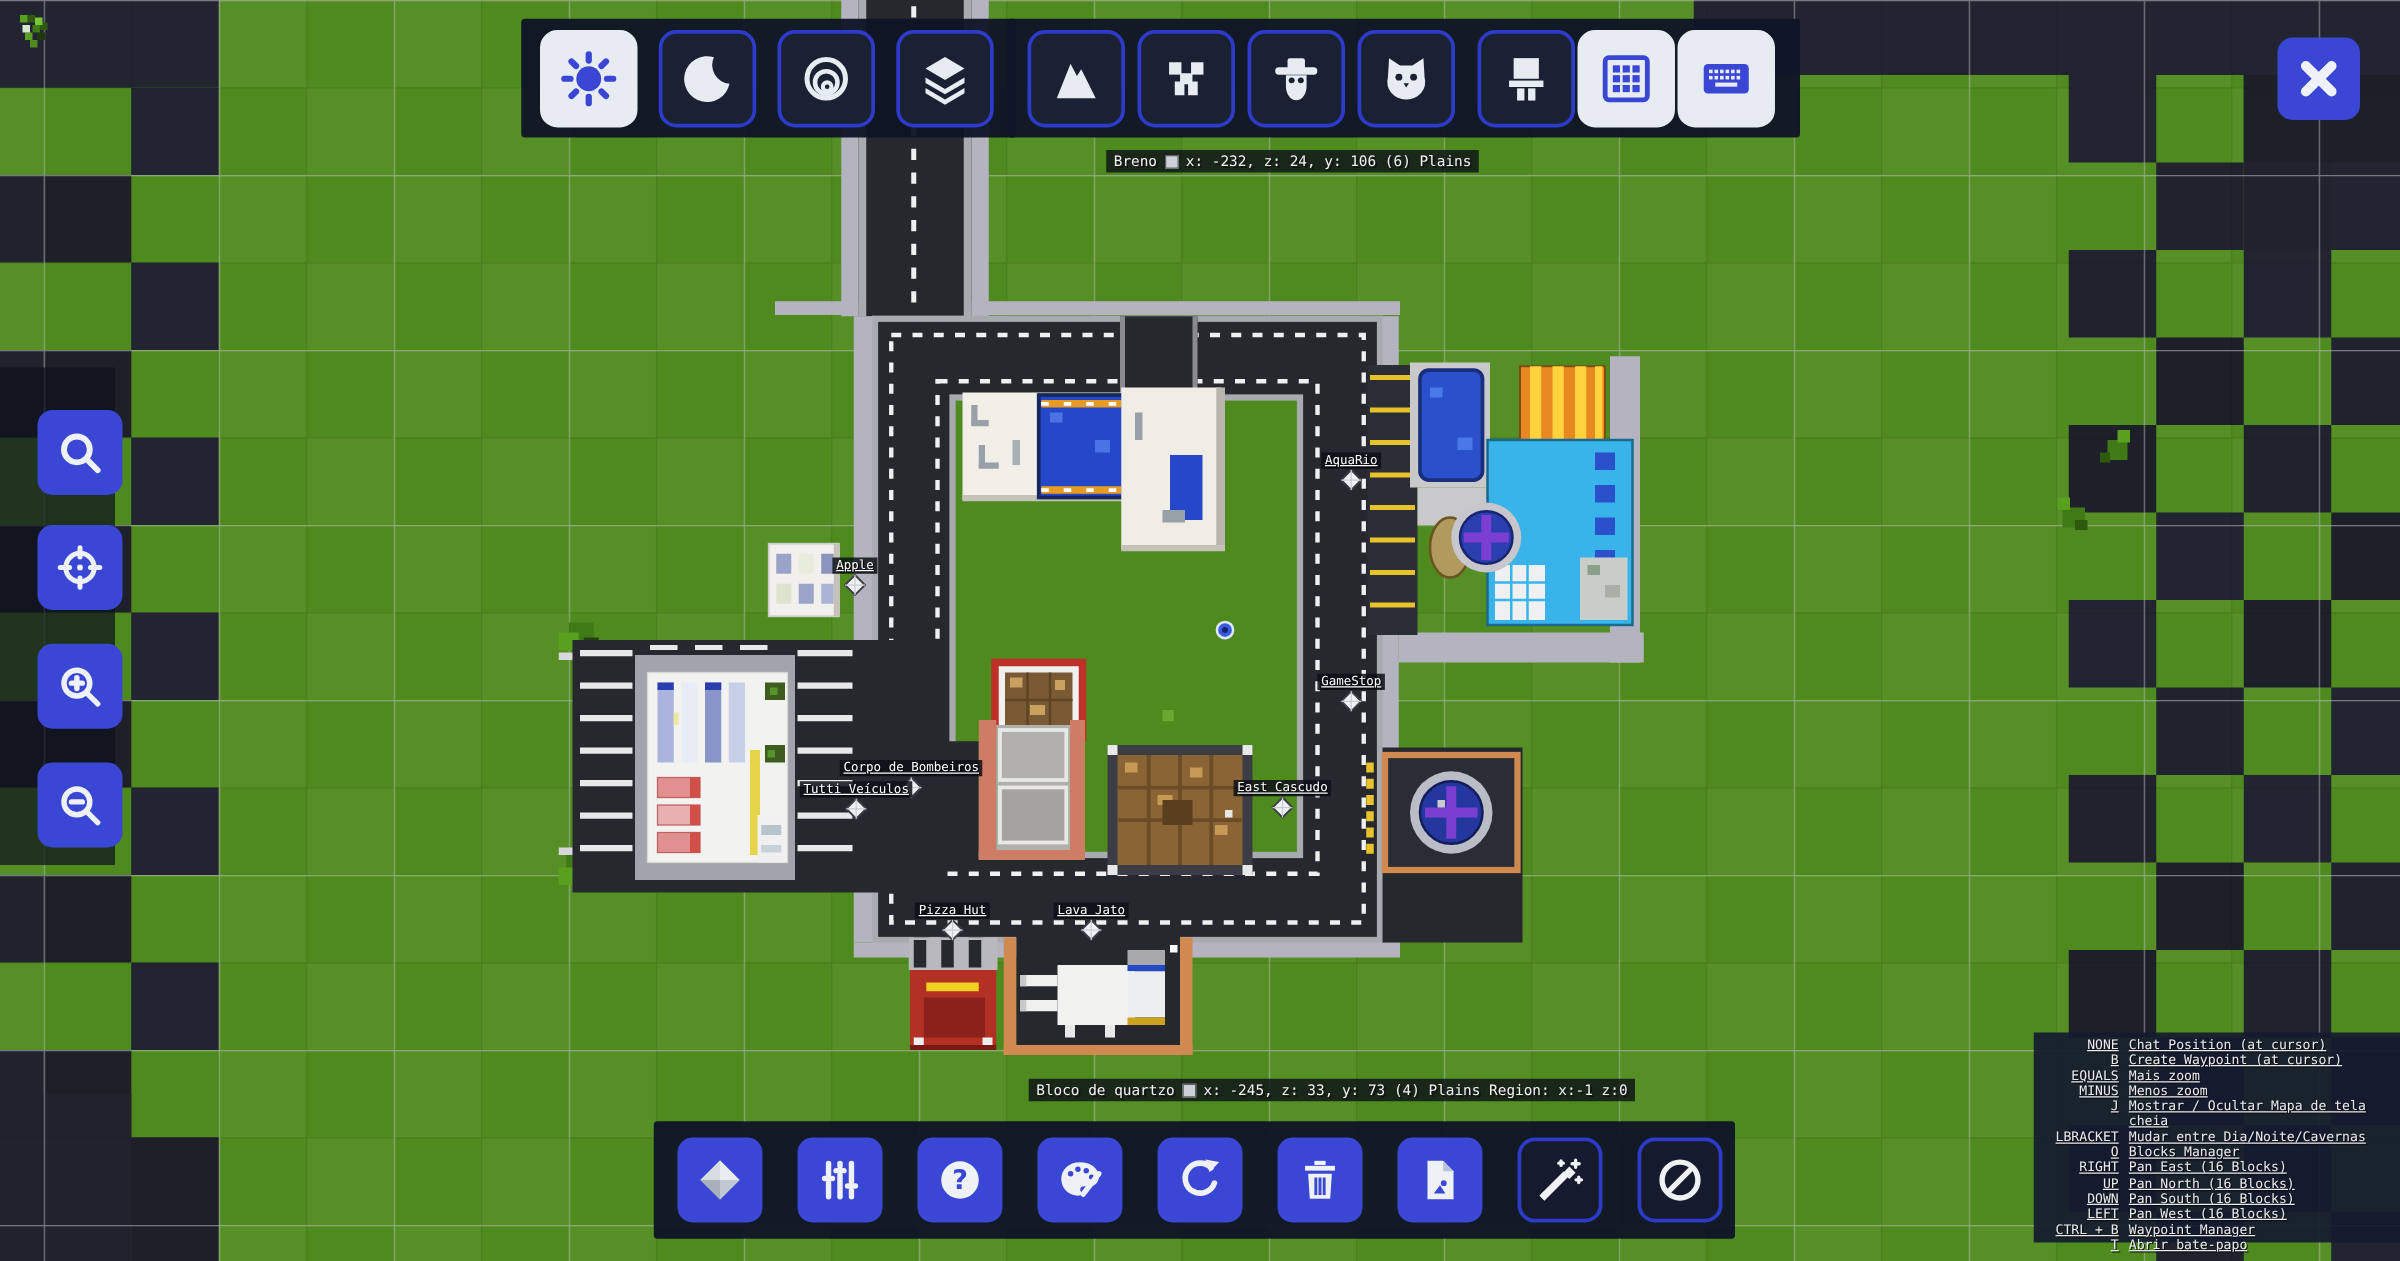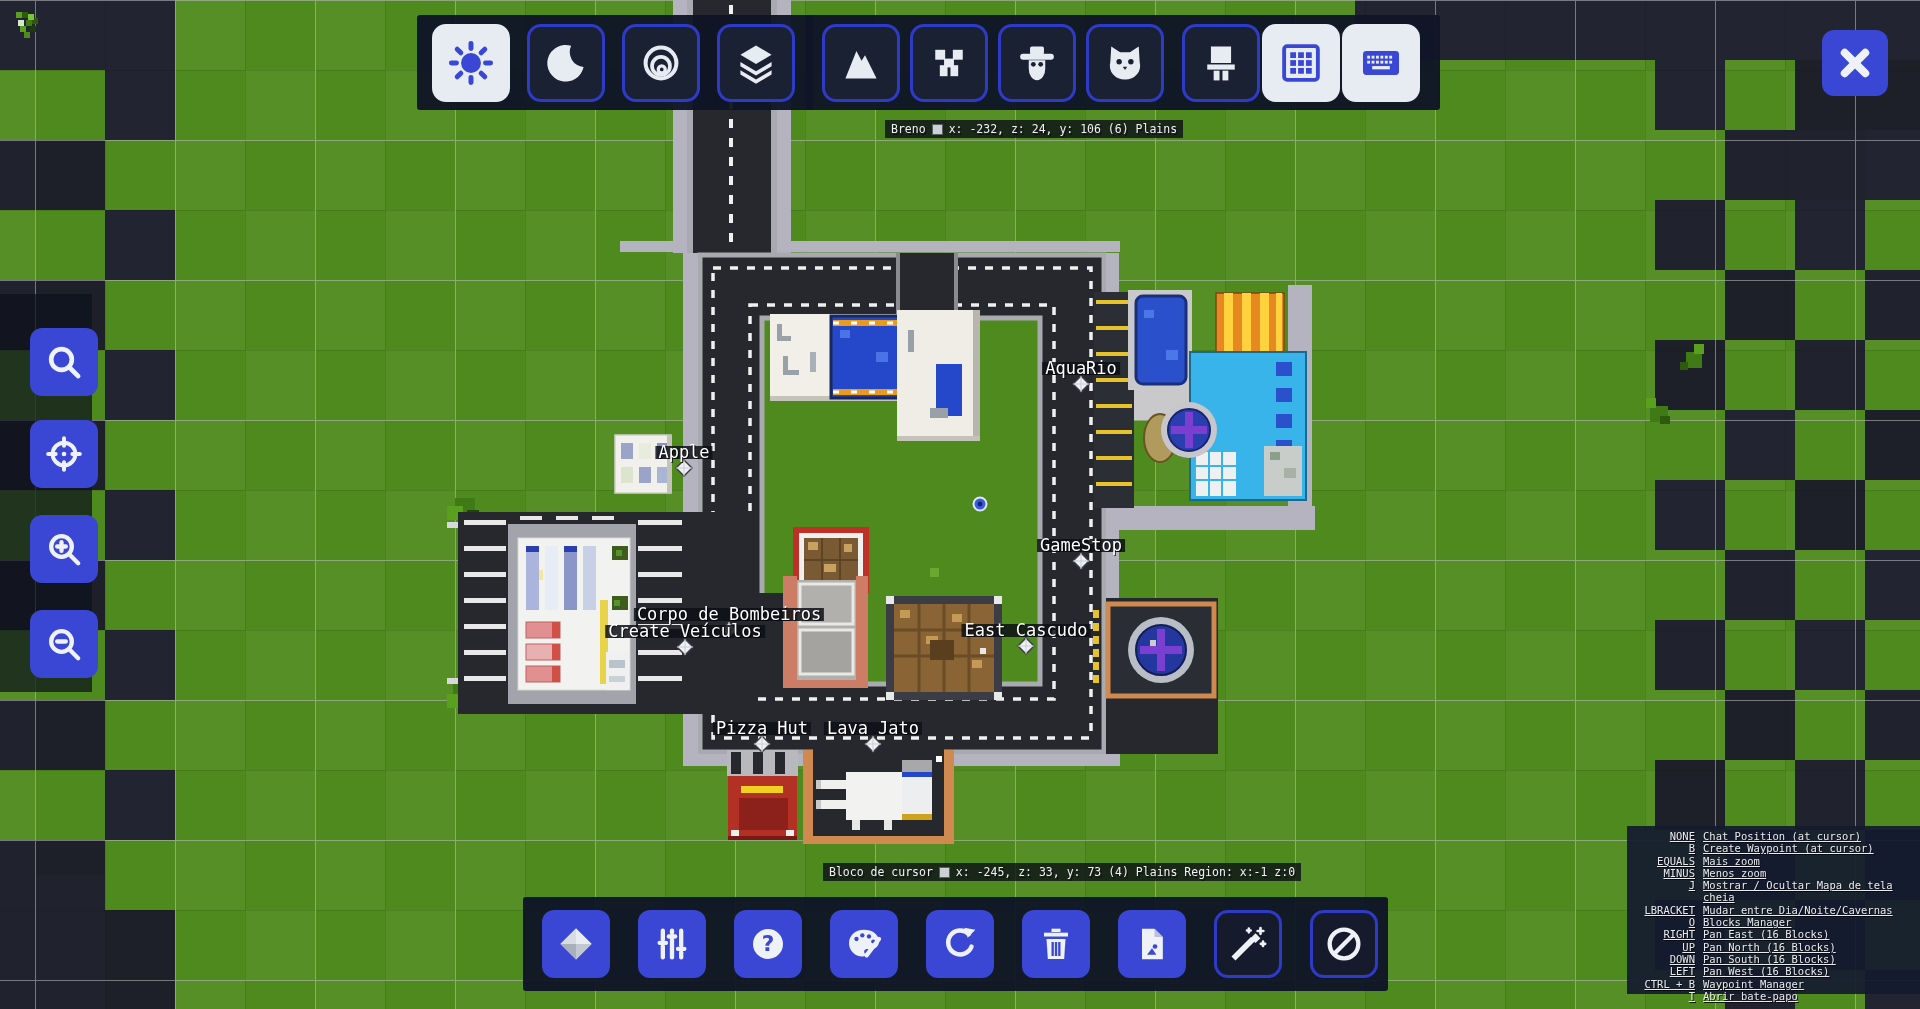--- a/index.html
+++ b/index.html
@@ -15,21 +15,21 @@
   .sq-btn.outline{background:#151b2c;border:3px solid #2e3ac8;border-radius:14px;}
   #left-strip{position:absolute;left:0;top:294px;width:92px;height:398px;background:rgba(12,16,28,.72);z-index:45;}
   #bottom-panel{position:absolute;left:523px;top:897px;width:865px;height:94px;background:rgba(16,21,38,.96);border-radius:3px;z-index:50;}
   #bottom-panel .sq-btn{top:13px;}
   #keybind-panel{position:absolute;left:1627px;top:826px;width:293px;height:168px;background:rgba(20,27,46,.93);z-index:60;box-sizing:border-box;padding:4px 4px 4px 0;}
   .kb-row{display:grid;grid-template-columns:68px 8px auto;font-size:10.5px;line-height:12.3px;color:#e9ebee;text-shadow:1px 1px 0 rgba(10,10,14,.9);text-decoration:underline;}
   .kb-key{text-align:right;}
   .kb-action{grid-column:3;}
   #waypoint-layer{position:absolute;left:0;top:0;width:100%;height:100%;z-index:30;pointer-events:none;}
   .wp{position:absolute;width:0;height:0;pointer-events:auto;cursor:pointer;}
-  .wp-label{position:absolute;bottom:9px;left:0;transform:translateX(-50%);background:rgba(13,15,21,.85);color:#fff;font-size:17px;line-height:13px;padding:0 3px;white-space:nowrap;text-shadow:1px 1px 0 rgba(0,0,0,.8);}
+  .wp-label{position:absolute;bottom:9px;left:0;transform:translateX(-50%);background:rgba(13,15,21,.85);color:#fff;font-size:10px;line-height:13px;padding:0 3px;white-space:nowrap;text-shadow:1px 1px 0 rgba(0,0,0,.8);text-decoration:underline;}
   .wp-diamond{position:absolute;left:-9px;top:-9px;}
   #logo{position:absolute;left:16px;top:12px;width:6px;height:6px;background:#5a9e22;z-index:20;
     box-shadow:6px 0 #2e5a10,12px 2px #7ac435,2px 8px #d8e8d0,10px 8px #3f7a16,16px 6px #2e5a10,4px 14px #5a9e22,14px 14px #1e3a08,8px 20px #4e8a1d;}
 </style>
 </head>
 <body>
 
 <div id="screen">
 
   <svg id="map-svg" width="1920" height="1009" viewBox="0 0 1920 1009">
@@ -422,21 +422,21 @@
           <line x1="1" y1="9" x2="17" y2="9" stroke="#c9ccd4" stroke-width="1"></line>
         </svg>
         <div class="wp-label">Corpo de Bombeiros</div>
       </div>
       <div class="wp" style="left: 685px; top: 647px;">
         <svg class="wp-diamond" width="18" height="18" viewBox="0 0 18 18">
           <polygon points="9,1 17,9 9,17 1,9" fill="#f0f1f4" stroke="#3c3f46" stroke-width="1.5"></polygon>
           <line x1="9" y1="1" x2="9" y2="17" stroke="#c9ccd4" stroke-width="1"></line>
           <line x1="1" y1="9" x2="17" y2="9" stroke="#c9ccd4" stroke-width="1"></line>
         </svg>
-        <div class="wp-label">Create Veículos</div>
+        <div class="wp-label">Tutti Veículos</div>
       </div>
       <div class="wp" style="left: 1026px; top: 646px;">
         <svg class="wp-diamond" width="18" height="18" viewBox="0 0 18 18">
           <polygon points="9,1 17,9 9,17 1,9" fill="#f0f1f4" stroke="#3c3f46" stroke-width="1.5"></polygon>
           <line x1="9" y1="1" x2="9" y2="17" stroke="#c9ccd4" stroke-width="1"></line>
           <line x1="1" y1="9" x2="17" y2="9" stroke="#c9ccd4" stroke-width="1"></line>
         </svg>
         <div class="wp-label">East Cascudo</div>
       </div>
       <div class="wp" style="left: 762px; top: 744px;">
@@ -458,21 +458,21 @@
     </div>
 
   <div id="logo"></div>
 
   <div class="status-bar mc-text" style="left:856px;top:120px;">
     <span>Breno</span>
     <span class="block-chip"></span>
     <span>x: -232, z: 24, y: 106 (6) Plains</span>
   </div>
   <div class="status-bar mc-text" style="left:794px;top:863px;">
-    <span>Bloco de cursor</span>
+    <span>Bloco de quartzo</span>
     <span class="block-chip"></span>
     <span>x: -245, z: 33, y: 73 (4) Plains Region: x:-1 z:0</span>
   </div>
 
   <div class="tb-panel" style="left:417px;top:15px;width:381px;height:95px;padding-left:15px;gap:17px;">
     <div class="tbtn active">
       <svg width="46" height="46" viewBox="0 0 24 24">
           <g fill="currentColor">
             <circle cx="12" cy="12" r="5.2"></circle>
           </g>

